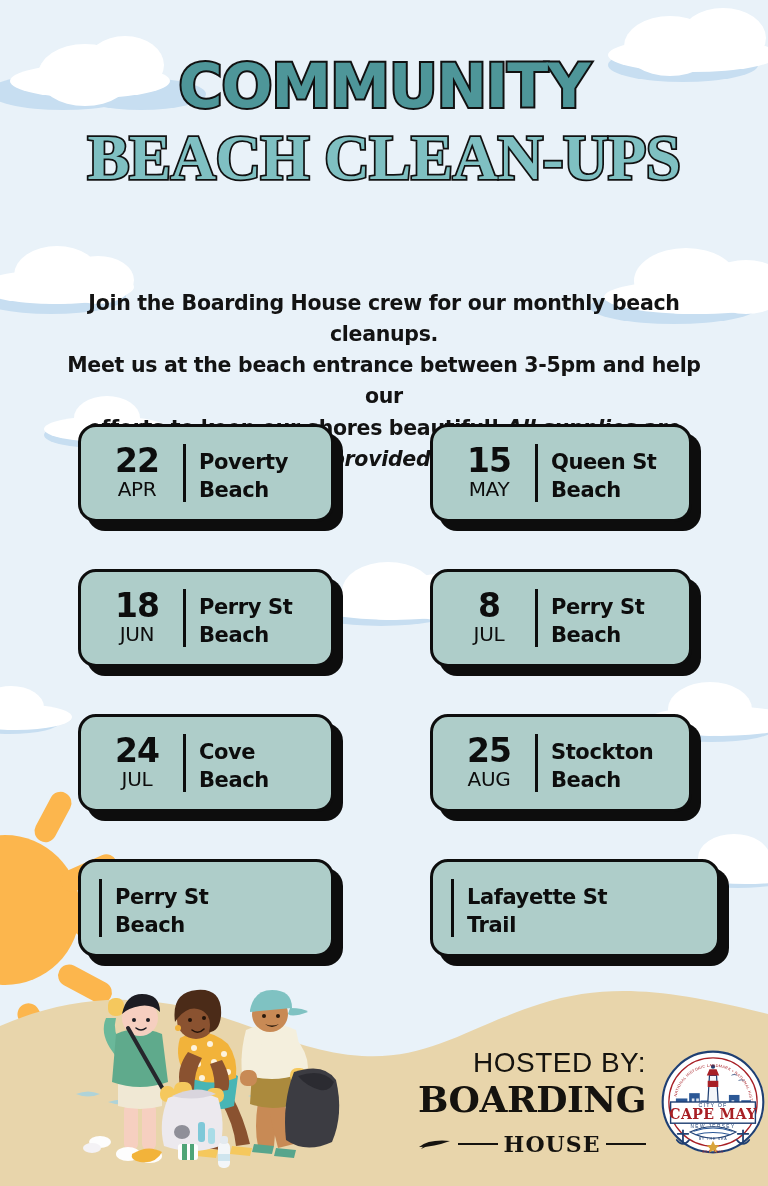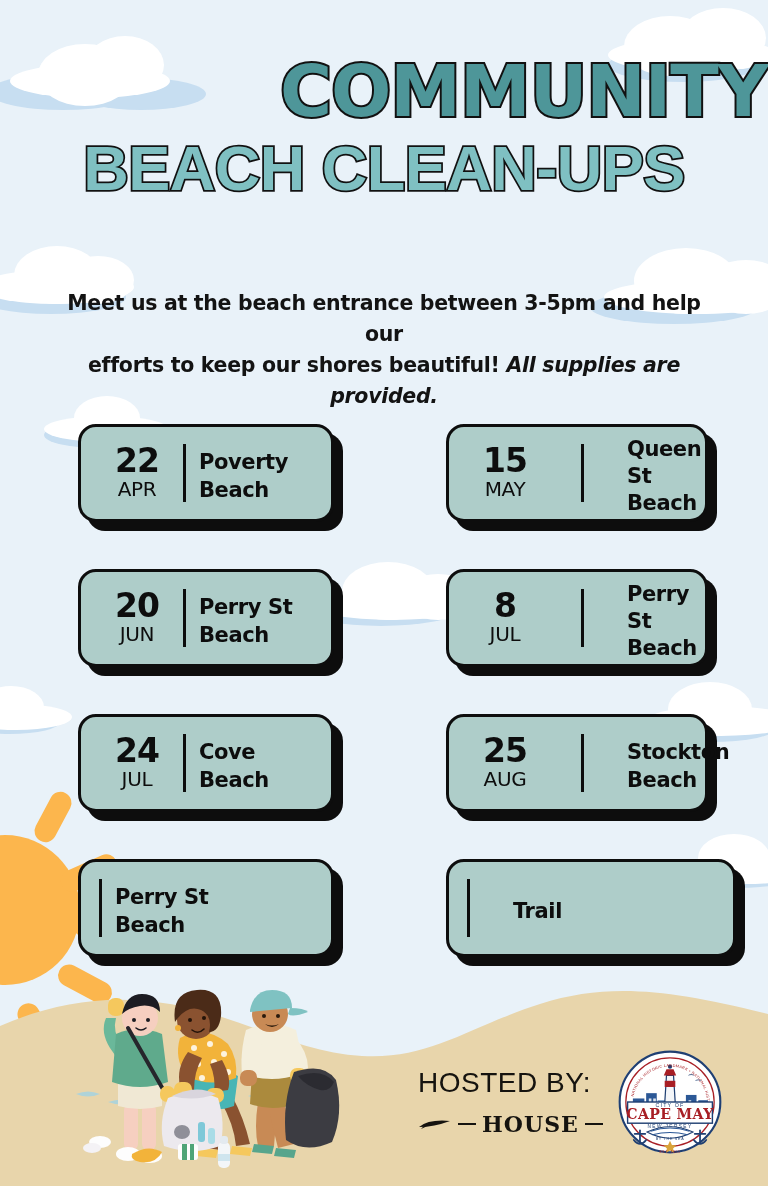--- a/index.html
+++ b/index.html
@@ -59,32 +59,31 @@
   
   .title-block {
     position: absolute;
     left: 0; top: 58px;
     width: 768px;
     text-align: center;
     z-index: 6;
   }
   .title-main {
     font-family: "DejaVu Sans", sans-serif;
-    font-size: 71px;
+    font-size: 60px;
     line-height: 0.95;
     font-weight: bold;
     letter-spacing: -1px;
     color: #4e9699;
     -webkit-text-stroke: 4px #111111;
     paint-order: stroke fill;
     white-space: nowrap;
-    text-align: right;
   }
   .title-sub {
-    font-family: Liberation Sans, sans-serif;
+    font-family: Liberation Serif, serif;
     font-size: 63px;
     line-height: 1.0;
     font-weight: bold;
     letter-spacing: -0.5px;
     color: #7fc0c2;
     -webkit-text-stroke: 3.5px #111111;
     paint-order: stroke fill;
     margin-top: 12px;
     white-space: nowrap;
   }
@@ -121,21 +120,21 @@
     height: 98px;
     background: #aecdc9;
     border: 3.5px solid #0d0d0d;
     border-radius: 18px;
     box-shadow: 9px 9px 0 0 #0d0d0d;
     display: flex;
     align-items: center;
     padding: 0 10px 0 14px;
   }
   .card.left  { left: 78px;  width: 256px; }
-  .card.right { left: 446px; width: 262px; gap: 30px; }
+  .card.right { left: 430px; width: 262px; }
   .card.right.wide { width: 290px; }
 
   .card-date {
     width: 84px;
     flex: 0 0 84px;
     text-align: center;
     font-family: "DejaVu Sans", sans-serif;
     color: #0d0d0d;
   }
   .card-day {
@@ -179,20 +178,21 @@
     z-index: 8;
   }
   .host-text { flex: 0 0 auto; }
   .hosted-by {
     font-family: "Liberation Sans", sans-serif;
     font-size: 28px;
     font-weight: normal;
     letter-spacing: 0.5px;
     color: #15130f;
     line-height: 1.1;
+    text-align: right;
   }
   .brand-name {
     font-family: "DejaVu Serif", serif;
     font-size: 36px;
     font-weight: bold;
     letter-spacing: -0.5px;
     color: #15130f;
     line-height: 1.05;
     margin-top: 2px;
   }
@@ -299,20 +299,21 @@
   <svg class="sand" viewBox="0 0 768 230" preserveAspectRatio="none">
     <path d="M0,70 C60,44 120,36 190,52 C250,66 300,96 362,100 C430,104 470,70 540,48 C610,26 670,34 768,58 L768,230 L0,230 Z" fill="#e8d5ab"></path>
   </svg>
 
   <div class="title-block">
     <div class="title-main">COMMUNITY</div>
     <div class="title-sub">BEACH CLEAN-UPS</div>
   </div>
 
   <div class="desc">
+    <div>Join the Boarding House crew for our monthly beach cleanups.</div>
     <div>Meet us at the beach entrance between 3-5pm and help our</div>
     <div>
       <span>efforts to keep our shores beautiful!</span>
       <em>All supplies are provided.</em>
     </div>
   </div>
 
   <div class="cards">
 
     <div class="card-row">
@@ -336,21 +337,21 @@
         <div class="card-place">
           <div>Queen St</div>
           <div>Beach</div>
         </div>
       </div>
     </div>
 
     <div class="card-row">
       <div class="card left">
         <div class="card-date">
-          <div class="card-day">20</div>
+          <div class="card-day">18</div>
           <div class="card-mon">JUN</div>
         </div>
         <div class="card-divider"></div>
         <div class="card-place">
           <div>Perry St</div>
           <div>Beach</div>
         </div>
       </div>
       <div class="card right">
         <div class="card-date">
@@ -394,20 +395,21 @@
       <div class="card left">
         <div class="card-divider"></div>
         <div class="card-place">
           <div>Perry St</div>
           <div>Beach</div>
         </div>
       </div>
       <div class="card right wide">
         <div class="card-divider"></div>
         <div class="card-place">
+          <div>Lafayette St</div>
           <div>Trail</div>
         </div>
       </div>
     </div>
 
   </div>
 
   <svg class="people" viewBox="0 0 280 200">
 
     <g opacity="0.75">
@@ -526,20 +528,21 @@
         <rect x="146" y="166" width="12" height="26" rx="5" fill="#f3f6f8"></rect>
         <rect x="148" y="160" width="8" height="8" rx="3" fill="#e3eaef"></rect>
         <rect x="146" y="178" width="12" height="7" fill="#cfe5ee"></rect>
       </g>
     </g>
   </svg>
 
   <div class="footer">
     <div class="host-text">
       <div class="hosted-by">HOSTED BY:</div>
+      <div class="brand-name">BOARDING</div>
       <div class="brand-sub-row">
         <svg class="swash" width="34" height="12" viewBox="0 0 34 12">
           <path d="M1,9 q10,-8 31,-6 q-16,6 -31,6Z" fill="#15130f"></path>
           <path d="M3,11 q3,-4 8,-5 q-4,4 -8,5Z" fill="#15130f"></path>
         </svg>
         <div class="rule"></div>
         <div class="brand-sub">HOUSE</div>
         <div class="rule"></div>
       </div>
     </div>

